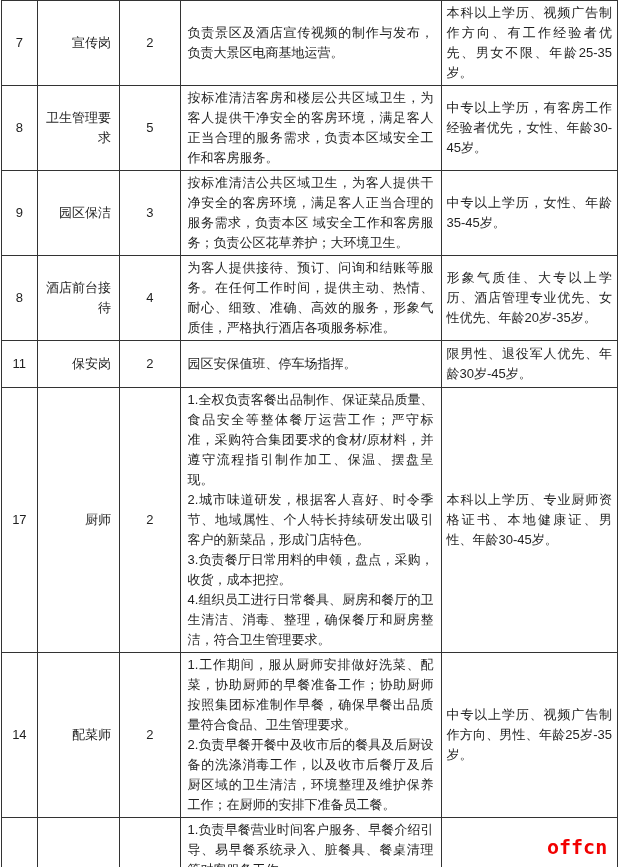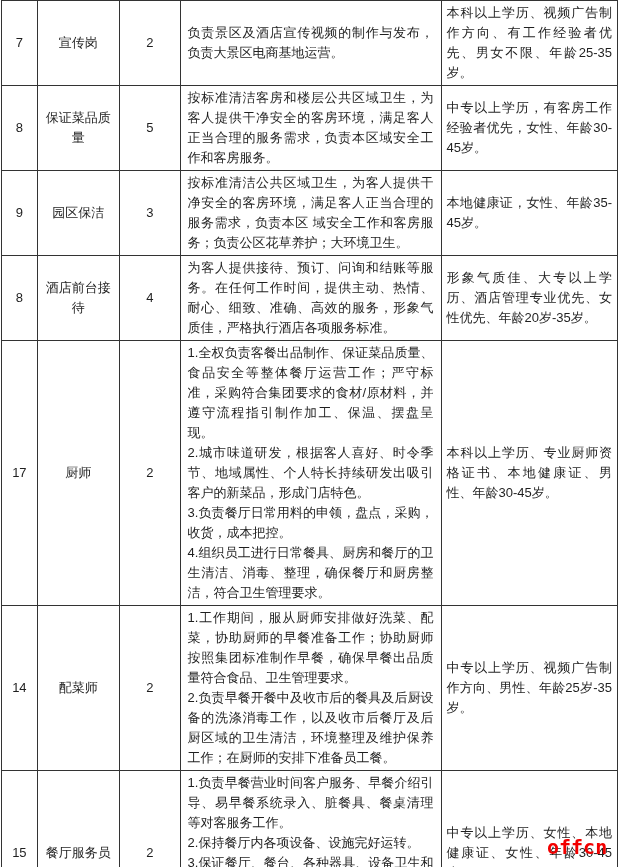--- a/index.html
+++ b/index.html
@@ -18,21 +18,21 @@
     table-layout: fixed;
   }
   table.jobs td {
     border: 1px solid #333333;
     vertical-align: middle;
     font-size: 13px;
     line-height: 20px;
     overflow: hidden;
   }
   td.c-no    { width: 33px;  text-align: center; }
-  td.c-pos   { width: 76px;  text-align: center; padding: 13px 8px; }
+  td.c-pos   { width: 76px;  text-align: right; padding: 13px 8px; }
   td.c-cnt   { width: 56px;  text-align: center; }
   td.c-duty  { width: 241px; text-align: justify; padding: 2px 7px;
                white-space: pre-wrap; }
   td.c-req   { width: 163px; text-align: justify; padding: 2px 5px; }
   tr.r0 { height: 81px; }
   tr.r1 { height: 67px; }
   tr.r2 { height: 84px; }
   tr.r3 { height: 76px; }
   tr.r4 { height: 40px; }
   tr.r5 { height: 237px; }
@@ -56,38 +56,45 @@
     <tbody>
       <tr class="r0">
         <td class="c-no">7</td>
         <td class="c-pos">宣传岗</td>
         <td class="c-cnt">2</td>
         <td class="c-duty">负责景区及酒店宣传视频的制作与发布，负责大景区电商基地运营。</td>
         <td class="c-req">本科以上学历、视频广告制作方向、有工作经验者优先、男女不限、年龄25-35岁。</td>
       </tr>
       <tr class="r1">
         <td class="c-no">8</td>
-        <td class="c-pos">保证菜品质量</td>
+        <td class="c-pos">卫生管理要求</td>
         <td class="c-cnt">5</td>
         <td class="c-duty">按标准清洁客房和楼层公共区域卫生，为客人提供干净安全的客房环境，满足客人正当合理的服务需求，负责本区域安全工作和客房服务。</td>
         <td class="c-req">中专以上学历，有客房工作经验者优先，女性、年龄30-45岁。</td>
       </tr>
       <tr class="r2">
         <td class="c-no">9</td>
         <td class="c-pos">园区保洁</td>
         <td class="c-cnt">3</td>
         <td class="c-duty">按标准清洁公共区域卫生，为客人提供干净安全的客房环境，满足客人正当合理的服务需求，负责本区 域安全工作和客房服务；负责公区花草养护；大环境卫生。</td>
-        <td class="c-req">本地健康证，女性、年龄35-45岁。</td>
+        <td class="c-req">中专以上学历，女性、年龄35-45岁。</td>
       </tr>
       <tr class="r3">
         <td class="c-no">8</td>
         <td class="c-pos">酒店前台接待</td>
         <td class="c-cnt">4</td>
         <td class="c-duty">为客人提供接待、预订、问询和结账等服务。在任何工作时间，提供主动、热情、耐心、细致、准确、高效的服务，形象气质佳，严格执行酒店各项服务标准。</td>
         <td class="c-req">形象气质佳、大专以上学历、酒店管理专业优先、女性优先、年龄20岁-35岁。</td>
+      </tr>
+      <tr class="r4">
+        <td class="c-no">11</td>
+        <td class="c-pos">保安岗</td>
+        <td class="c-cnt">2</td>
+        <td class="c-duty">园区安保值班、停车场指挥。</td>
+        <td class="c-req">限男性、退役军人优先、年龄30岁-45岁。</td>
       </tr>
       <tr class="r5">
         <td class="c-no">17</td>
         <td class="c-pos">厨师</td>
         <td class="c-cnt">2</td>
         <td class="c-duty">1.全权负责客餐出品制作、保证菜品质量、食品安全等整体餐厅运营工作；严守标准，采购符合集团要求的食材/原材料，并遵守流程指引制作加工、保温、摆盘呈现。
 2.城市味道研发，根据客人喜好、时令季节、地域属性、个人特长持续研发出吸引客户的新菜品，形成门店特色。
 3.负责餐厅日常用料的申领，盘点，采购，收货，成本把控。
 4.组织员工进行日常餐具、厨房和餐厅的卫生清洁、消毒、整理，确保餐厅和厨房整洁，符合卫生管理要求。</td>
         <td class="c-req">本科以上学历、专业厨师资格证书、本地健康证、男性、年龄30-45岁。</td>

